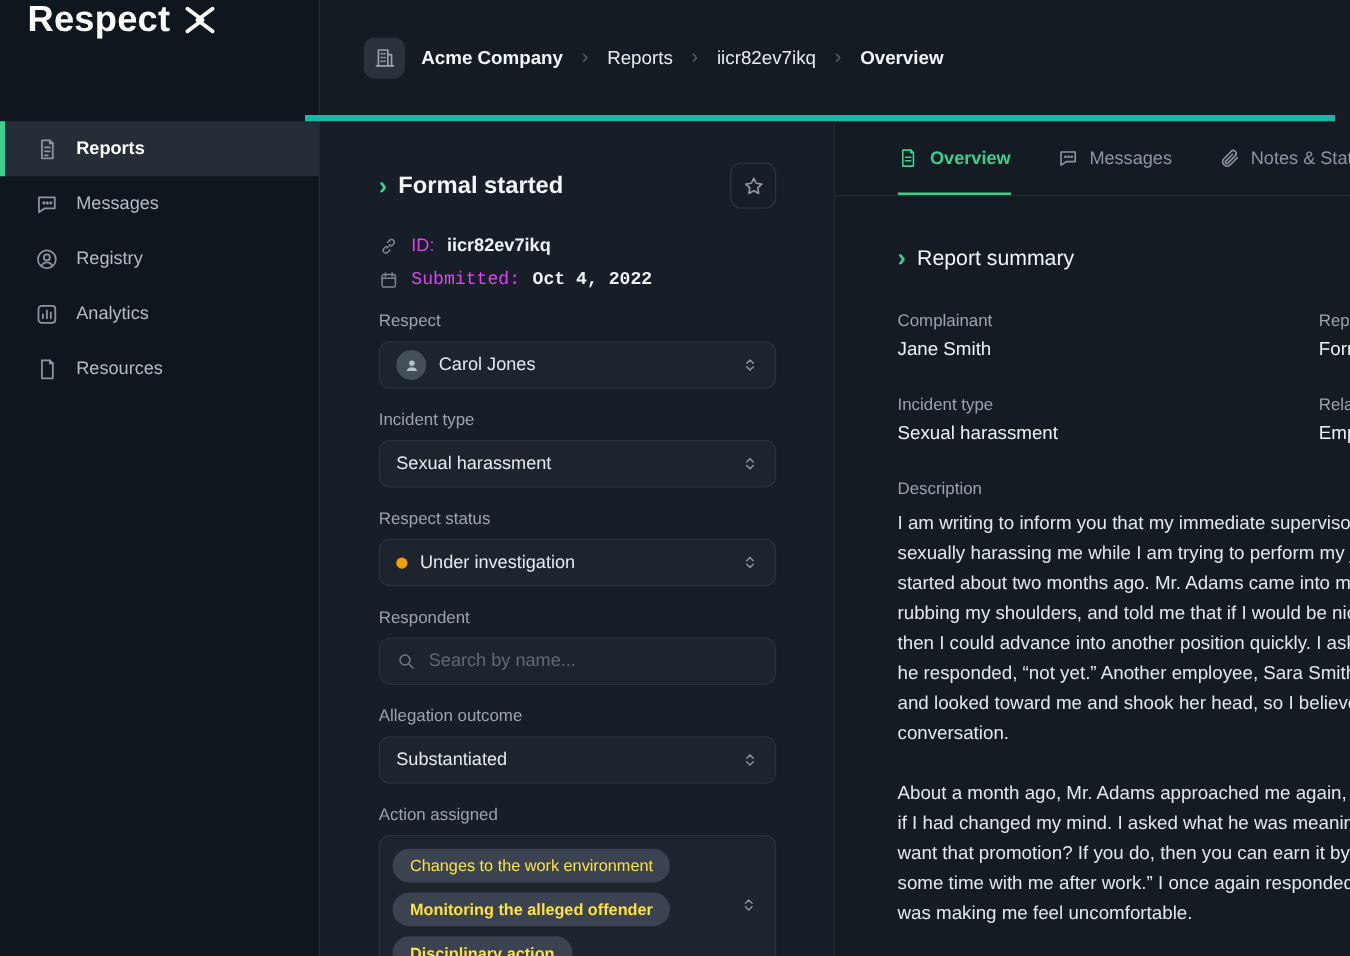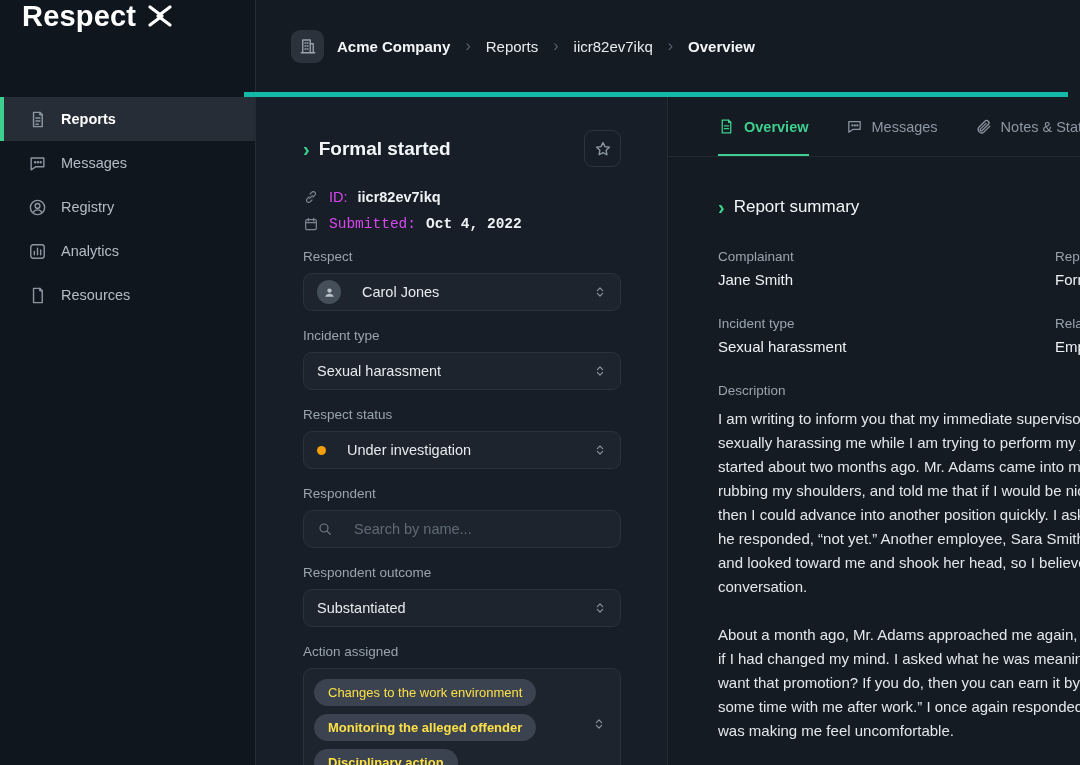--- a/index.html
+++ b/index.html
@@ -33,21 +33,21 @@
   .detail-title{font-size:19px;font-weight:700;color:#f3f6f8;}
   .fav-btn{margin-left:auto;width:37px;height:37px;border:1px solid #2c3440;border-radius:9px;background:transparent;display:flex;align-items:center;justify-content:center;color:#8e98a4;cursor:pointer;}
   .meta{margin-top:22px;}
   .meta-row{display:flex;align-items:center;gap:10px;font-size:14.5px;}
   .meta-row + .meta-row{margin-top:11px;font-family:Liberation Mono, monospace;}
   .meta-row svg{color:#7d8794;flex:0 0 auto;}
   .meta-label{color:#d946ef;}
   .meta-value{color:#eef2f5;font-weight:700;}
   .group{margin-top:17px;}
   .field-label{font-size:13.5px;color:#9aa4af;}
-  .control{margin-top:9px;height:38px;border-radius:9px;background:#1d242d;border:1px solid #2a323d;display:flex;align-items:center;padding:0 13px;gap:21px;font-size:14.5px;color:#e6eaee;cursor:pointer;}
+  .control{margin-top:9px;height:38px;border-radius:9px;background:#1d242d;border:1px solid #2a323d;display:flex;align-items:center;padding:0 13px;gap:10px;font-size:14.5px;color:#e6eaee;cursor:pointer;}
   .control .updown{margin-left:auto;color:#8b95a1;flex:0 0 auto;}
   .avatar-sm{width:24px;height:24px;border-radius:50%;background:#454f5a;display:flex;align-items:center;justify-content:center;color:#b9c1c9;flex:0 0 auto;}
   .dot{width:9px;height:9px;border-radius:50%;background:var(--status-dot);flex:0 0 auto;}
   .search-control{cursor:text;border-radius:10px;}
   .search-control svg{color:#707b87;flex:0 0 auto;}
   .search-control input{flex:1;background:transparent;border:none;outline:none;color:#e6eaee;font-size:14.5px;font-family:"Liberation Sans",sans-serif;}
   .search-control input::placeholder{color:#5f6a76;}
   .multiselect{position:relative;margin-top:9px;min-height:122px;border-radius:9px;background:#1d242d;border:1px solid #2a323d;padding:10px 42px 10px 10px;cursor:pointer;}
   .tag{width:fit-content;background:#3a434f;color:#fde047;border-radius:15px;padding:6px 14px;font-size:13px;}
   .tag + .tag{margin-top:8px;font-weight:bold;}
@@ -218,21 +218,21 @@
       <div class="control search-control">
         <svg width="16" height="16" viewBox="0 0 24 24" fill="none" stroke="currentColor" stroke-width="1.8" stroke-linecap="round" stroke-linejoin="round">
             <circle cx="10.5" cy="10.5" r="6"></circle>
             <path d="M15.5 15.5L20 20"></path>
           </svg>
         <input type="text" placeholder="Search by name..." style="">
       </div>
     </div>
 
     <div class="group">
-      <div class="field-label">Respondent outcome</div>
+      <div class="field-label">Allegation outcome</div>
       <div class="control">
         <span>Substantiated</span>
         <svg class="updown" width="14" height="14" viewBox="0 0 24 24" fill="none" stroke="currentColor" stroke-width="2" stroke-linecap="round" stroke-linejoin="round">
             <path d="M7.5 9.5L12 5l4.5 4.5"></path>
             <path d="M7.5 14.5L12 19l4.5-4.5"></path>
           </svg>
       </div>
     </div>
 
     <div class="group">

